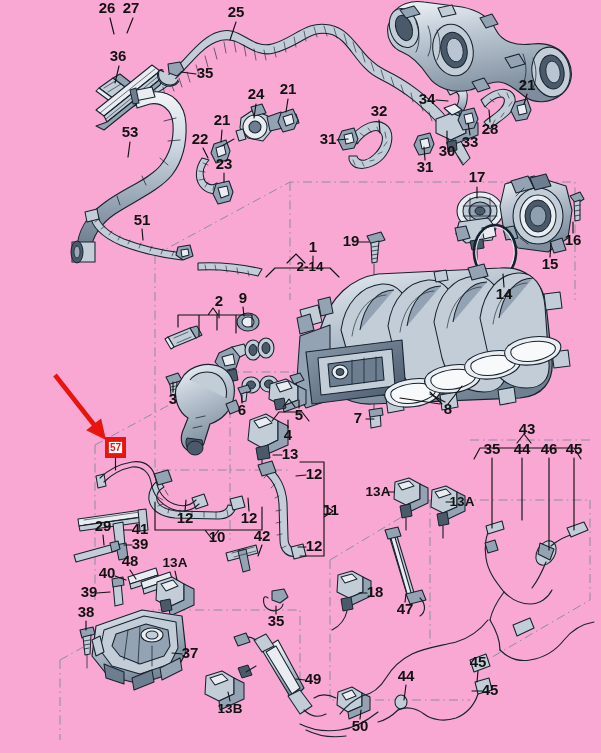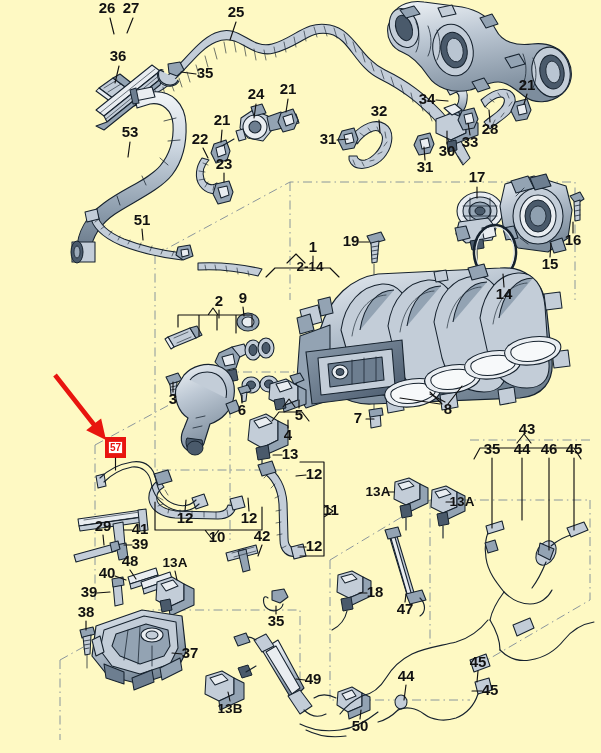--- a/index.html
+++ b/index.html
@@ -2,21 +2,21 @@
 <html><head>
 <meta charset="utf-8">
 <title>Intake Manifold Parts Diagram</title>
 <style>
   html,body{margin:0;padding:0;background:#fff;}
   body{
     width:601px;height:753px;overflow:hidden;
     font-family:"Liberation Sans", sans-serif;
     color:#000;
   }
-  #diagram-root{position:relative;width:601px;height:753px;background:#fef9c3;}
+  #diagram-root{position:relative;width:601px;height:753px;background:#f9a8d4;}
   svg#plate{position:absolute;left:0;top:0;width:601px;height:753px;display:block;}
   .lbl{
     font-family:"Liberation Sans", sans-serif;
     font-size:15px;font-weight:700;fill:#111;
     dominant-baseline:middle;
   }
   .lbl.sm{font-size:13.5px;}
   .leader{stroke:#111;stroke-width:1.15;fill:none;stroke-linecap:round;}
   .brk{stroke:#111;stroke-width:1.15;fill:none;stroke-linejoin:round;stroke-linecap:round;}
   .grp{stroke:#7e8a97;stroke-width:0.9;fill:none;stroke-dasharray:9 4 1.5 4;}

